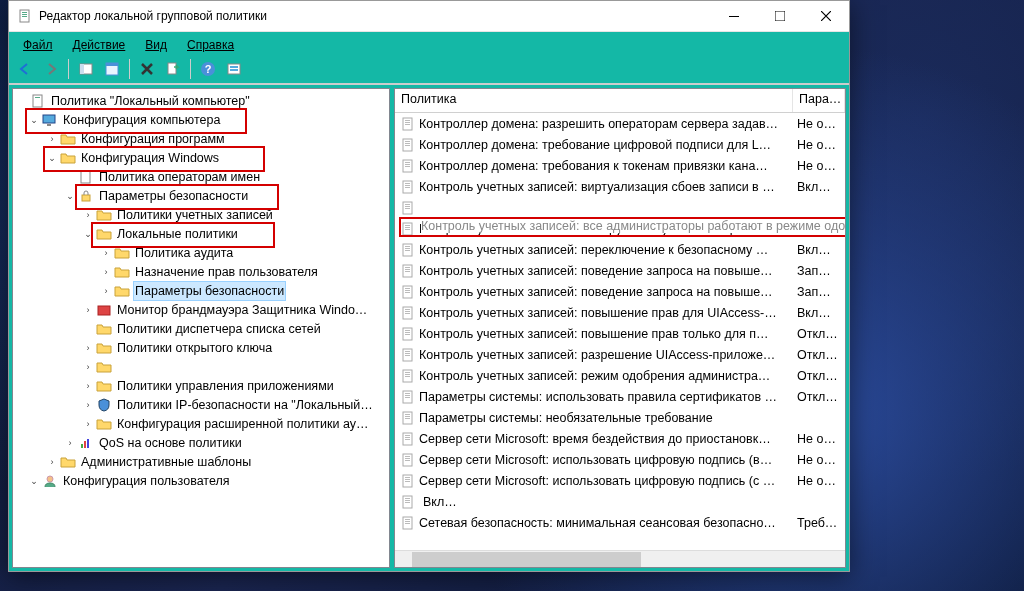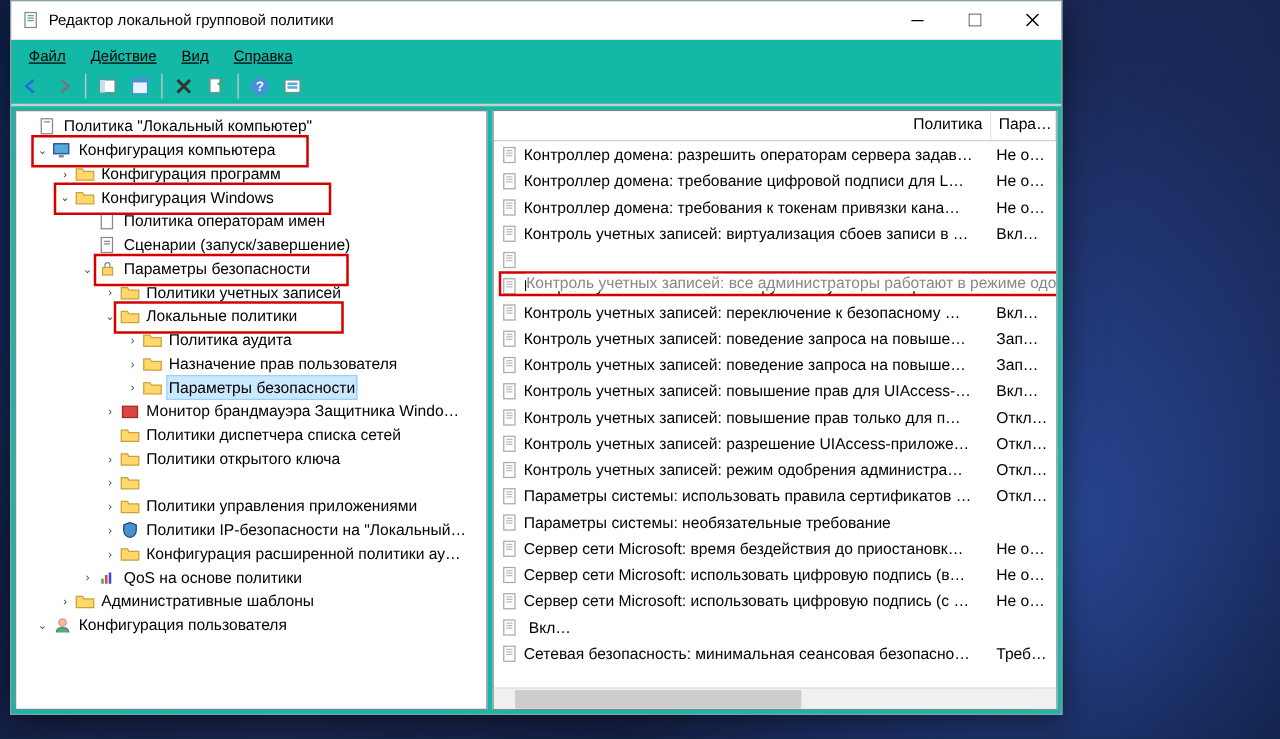--- a/index.html
+++ b/index.html
@@ -134,21 +134,21 @@
   .list-header {
     display: flex; height: 24px;
     border-bottom: 1px solid #d0d0d0;
     font-size: 12.5px;
     background: #fff;
   }
   .list-header-col {
     padding: 3px 6px;
     border-right: 1px solid #e5e5e5;
   }
-  .list-header-col.c1 { flex: 1; text-align: right; }
+  .list-header-col.c1 { flex: 1; }
   .list-header-col.c2 { width: 52px; }
   .list-body {
     flex: 1; overflow: hidden;
     font-size: 12.5px;
     position: relative;
   }
   .list-row {
     display: flex; align-items: center;
     height: 21px; white-space: nowrap;
     padding-left: 4px;
@@ -344,30 +344,20 @@
         </div>
         <div class="tree-row" style="padding-left:50px">
           <span class="expander"></span>
           <span class="node-icon">
               <svg width="14" height="14">
                 <rect x="2" y="1" width="9" height="12" fill="#fff" stroke="#888"></rect>
               </svg>
             </span>
           <span class="label">Политика операторам имен</span>
         </div>
-        <div class="tree-row" style="padding-left:50px">
-          <span class="expander"></span>
-          <span class="node-icon">
-              <svg width="14" height="14">
-                <rect x="2" y="1" width="9" height="12" fill="#fff" stroke="#888"></rect>
-                <path d="M4 4 L9 4 M4 6 L9 6" stroke="#888"></path>
-              </svg>
-            </span>
-          <span class="label">Сценарии (запуск/завершение)</span>
-        </div>
         <div class="tree-row highlighted hl-3" style="padding-left:50px">
           <span class="expander">⌄</span>
           <span class="node-icon">
               <svg width="14" height="14">
                 <rect x="3" y="6" width="8" height="6" fill="#ffd86b" stroke="#c9a23a"></rect>
                 <path d="M5 6 L5 4 A2 2 0 0 1 9 4 L9 6" fill="none" stroke="#888"></path>
               </svg>
             </span>
           <span class="label">Параметры безопасности</span>
         </div>

